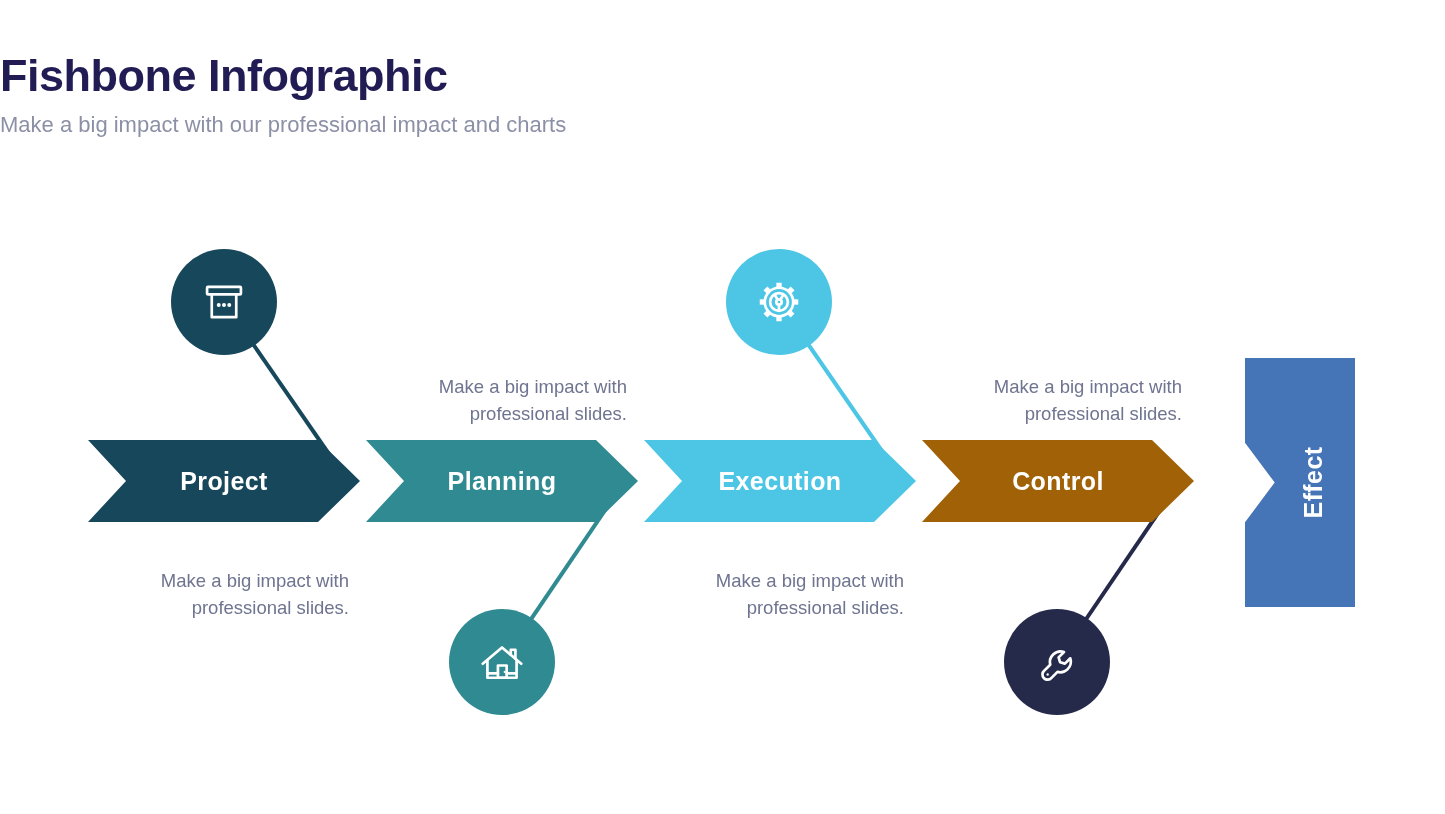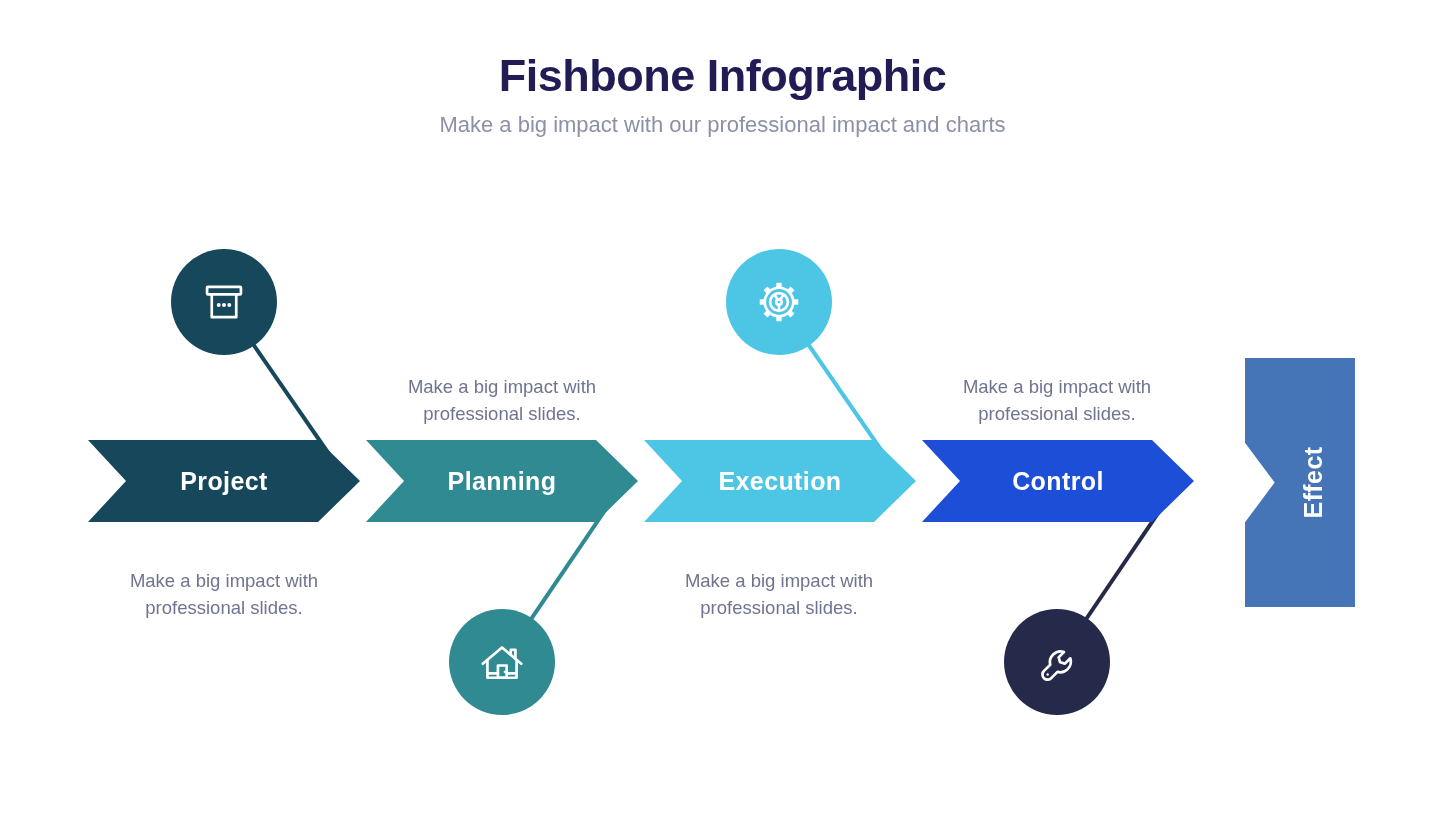--- a/index.html
+++ b/index.html
@@ -4,21 +4,21 @@
 <style>
   html,body{margin:0;padding:0;background:#ffffff;}
   .canvas{
     position:relative;
     width:1445px;height:814px;
     background:#ffffff;
     overflow:hidden;
     font-family:"Liberation Sans", sans-serif;
   }
   
-  .header{position:absolute;top:0;left:0;width:1445px;text-align:center;}
+  .header{position:absolute;top:0;left:0;width:1445px;text-align:left;}
   .title{
     margin:50px 0 0 0;
     font-size:45px;font-weight:800;letter-spacing:-0.5px;
     font-family:"Liberation Sans", sans-serif;
   }
   .subtitle{
     margin:10px 0 0 0;
     font-size:22px;font-weight:400;
   }
   
@@ -33,21 +33,21 @@
   .arrow-label{
     color:#ffffff;font-size:25px;font-weight:700;letter-spacing:0.4px;
   }
   .pos-arrow-project{left:88px;}
   .pos-arrow-planning{left:366px;}
   .pos-arrow-execution{left:644px;text-align:center;}
   .pos-arrow-control{left:922px;}
   
   .desc{
     position:absolute;width:250px;z-index:2;
-    font-size:18.5px;line-height:27px;text-align:center;
+    font-size:18.5px;line-height:27px;text-align:right;
   }
   .pos-desc-project{left:99px;top:548px;}
   .pos-desc-planning{left:377px;top:354px;}
   .pos-desc-execution{left:654px;top:548px;}
   .pos-desc-control{left:932px;top:354px;}
   
   .stage-circle{
     position:absolute;width:106px;height:106px;border-radius:50%;z-index:3;
     display:flex;align-items:center;justify-content:center;
   }
@@ -90,21 +90,21 @@
 
   <div class="arrow pos-arrow-planning" style="background-color: rgb(47, 138, 145);">
     <span class="arrow-label">Planning</span>
   </div>
   <div class="arrow pos-arrow-project" style="background-color: rgb(23, 71, 90);">
     <span class="arrow-label">Project</span>
   </div>
   <div class="arrow pos-arrow-execution" style="background-color: rgb(77, 198, 230);">
     <span class="arrow-label">Execution</span>
   </div>
-  <div class="arrow pos-arrow-control" style="background-color: #1d4ed8;">
+  <div class="arrow pos-arrow-control" style="background-color: #a16207;">
     <span class="arrow-label">Control</span>
   </div>
 
   <p class="desc pos-desc-project" style="color: rgb(111, 116, 144);">Make a big impact with professional slides.</p>
   <p class="desc pos-desc-planning" style="color: rgb(111, 116, 144);">Make a big impact with professional slides.</p>
   <p class="desc pos-desc-execution" style="color: rgb(111, 116, 144);">Make a big impact with professional slides.</p>
   <p class="desc pos-desc-control" style="color: rgb(111, 116, 144);">Make a big impact with professional slides.</p>
 
   <div class="stage-circle pos-circle-project" style="background-color: rgb(23, 71, 90);">
     <svg class="icon-svg" viewBox="0 0 48 48">

